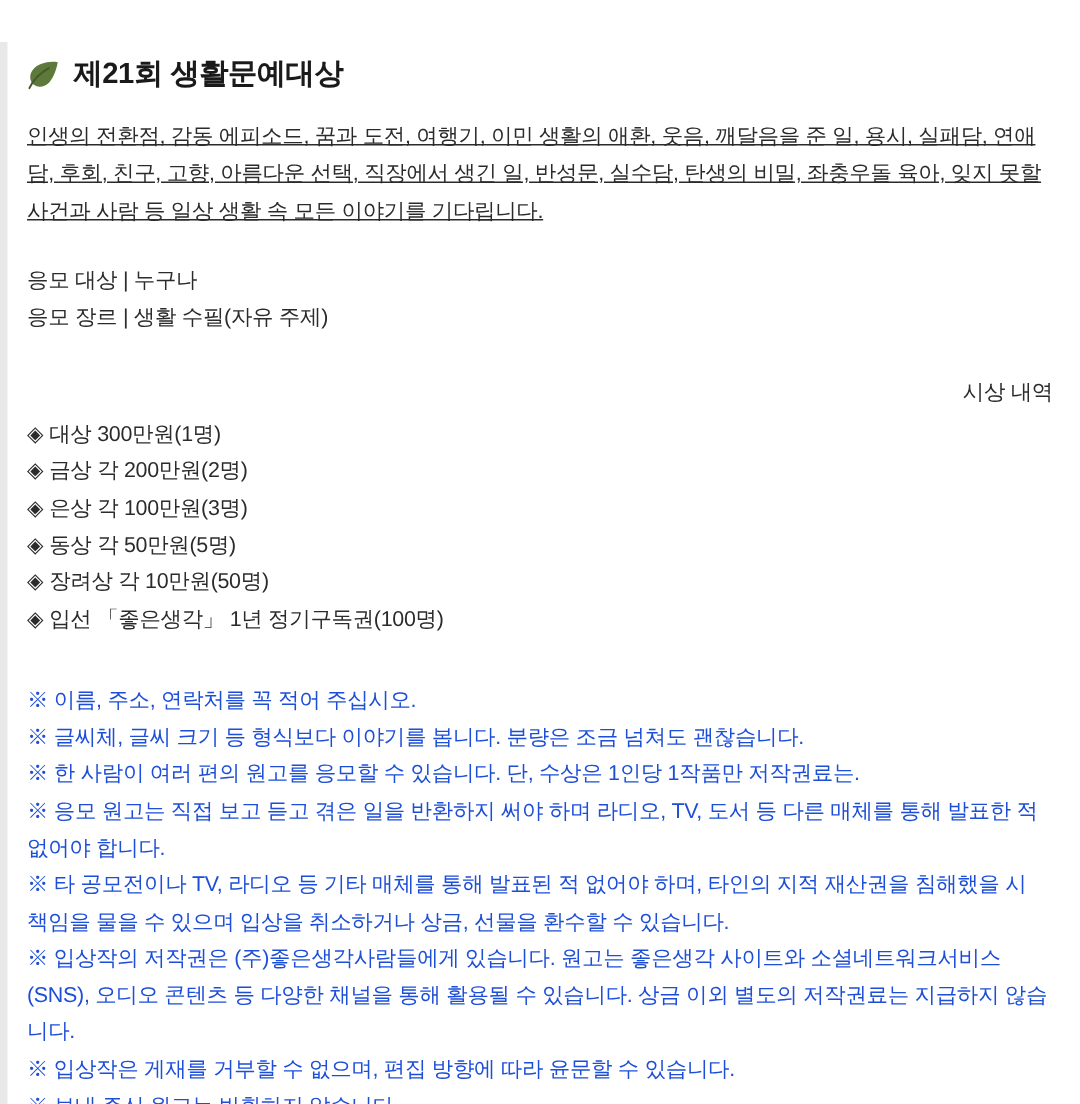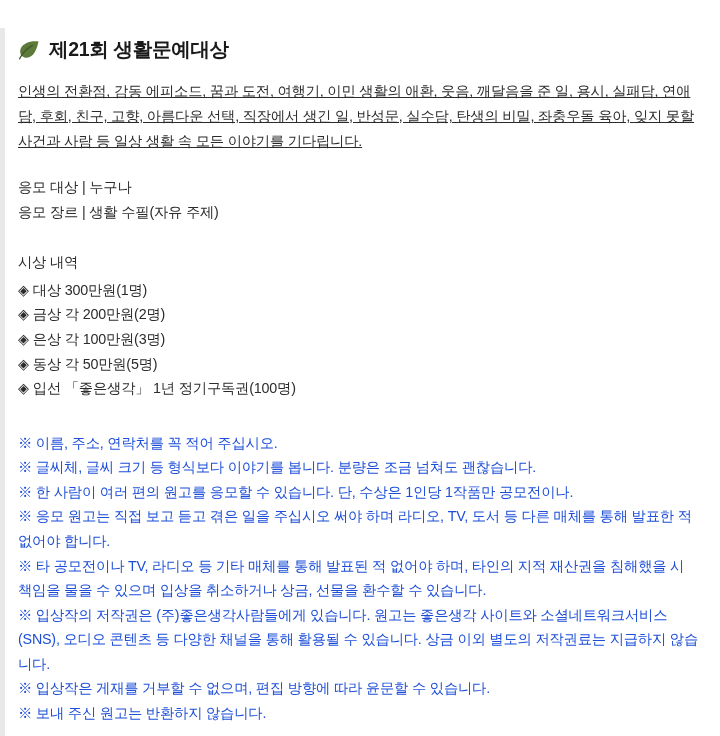--- a/index.html
+++ b/index.html
@@ -76,20 +76,21 @@
   .section {
     margin-top: 26px;
   }
   .section-heading {
     font-size: 14.3px;
     color: #2b2b2b;
     letter-spacing: -0.2px;
     line-height: 1.72;
     font-weight: normal;
     margin: 0;
+    text-align: right;
   }
   .prize-list {
     list-style: none;
     margin: 3px 0 0 0;
     padding: 0;
   }
   .prize-list li {
     font-size: 14.3px;
     line-height: 1.72;
     color: #2b2b2b;
@@ -134,28 +135,29 @@
     <div class="meta-line">응모 장르 | 생활 수필(자유 주제)</div>
   </div>
 
   <div class="section">
     <p class="section-heading">시상 내역</p>
     <ul class="prize-list">
       <li><span class="diamond">◈</span><span>대상 300만원(1명)</span></li>
       <li><span class="diamond">◈</span><span>금상 각 200만원(2명)</span></li>
       <li><span class="diamond">◈</span><span>은상 각 100만원(3명)</span></li>
       <li><span class="diamond">◈</span><span>동상 각 50만원(5명)</span></li>
+      <li><span class="diamond">◈</span><span>장려상 각 10만원(50명)</span></li>
       <li><span class="diamond">◈</span><span>입선 「좋은생각」 1년 정기구독권(100명)</span></li>
     </ul>
   </div>
 
   <div class="notes">
     <p class="note-line">※ 이름, 주소, 연락처를 꼭 적어 주십시오.</p>
     <p class="note-line">※ 글씨체, 글씨 크기 등 형식보다 이야기를 봅니다. 분량은 조금 넘쳐도 괜찮습니다.</p>
-    <p class="note-line">※ 한 사람이 여러 편의 원고를 응모할 수 있습니다. 단, 수상은 1인당 1작품만 공모전이나.</p>
-    <p class="note-line">※ 응모 원고는 직접 보고 듣고 겪은 일을 주십시오 써야 하며 라디오, TV, 도서 등 다른 매체를 통해 발표한 적 없어야 합니다.</p>
+    <p class="note-line">※ 한 사람이 여러 편의 원고를 응모할 수 있습니다. 단, 수상은 1인당 1작품만 저작권료는.</p>
+    <p class="note-line">※ 응모 원고는 직접 보고 듣고 겪은 일을 반환하지 써야 하며 라디오, TV, 도서 등 다른 매체를 통해 발표한 적 없어야 합니다.</p>
     <p class="note-line">※ 타 공모전이나 TV, 라디오 등 기타 매체를 통해 발표된 적 없어야 하며, 타인의 지적 재산권을 침해했을 시 책임을 물을 수 있으며 입상을 취소하거나 상금, 선물을 환수할 수 있습니다.</p>
     <p class="note-line">※ 입상작의 저작권은 (주)좋은생각사람들에게 있습니다. 원고는 좋은생각 사이트와 소셜네트워크서비스(SNS), 오디오 콘텐츠 등 다양한 채널을 통해 활용될 수 있습니다. 상금 이외 별도의 저작권료는 지급하지 않습니다.</p>
     <p class="note-line">※ 입상작은 게재를 거부할 수 없으며, 편집 방향에 따라 윤문할 수 있습니다.</p>
     <p class="note-line">※ 보내 주신 원고는 반환하지 않습니다.</p>
   </div>
 
 </div>
 
 </body></html>

